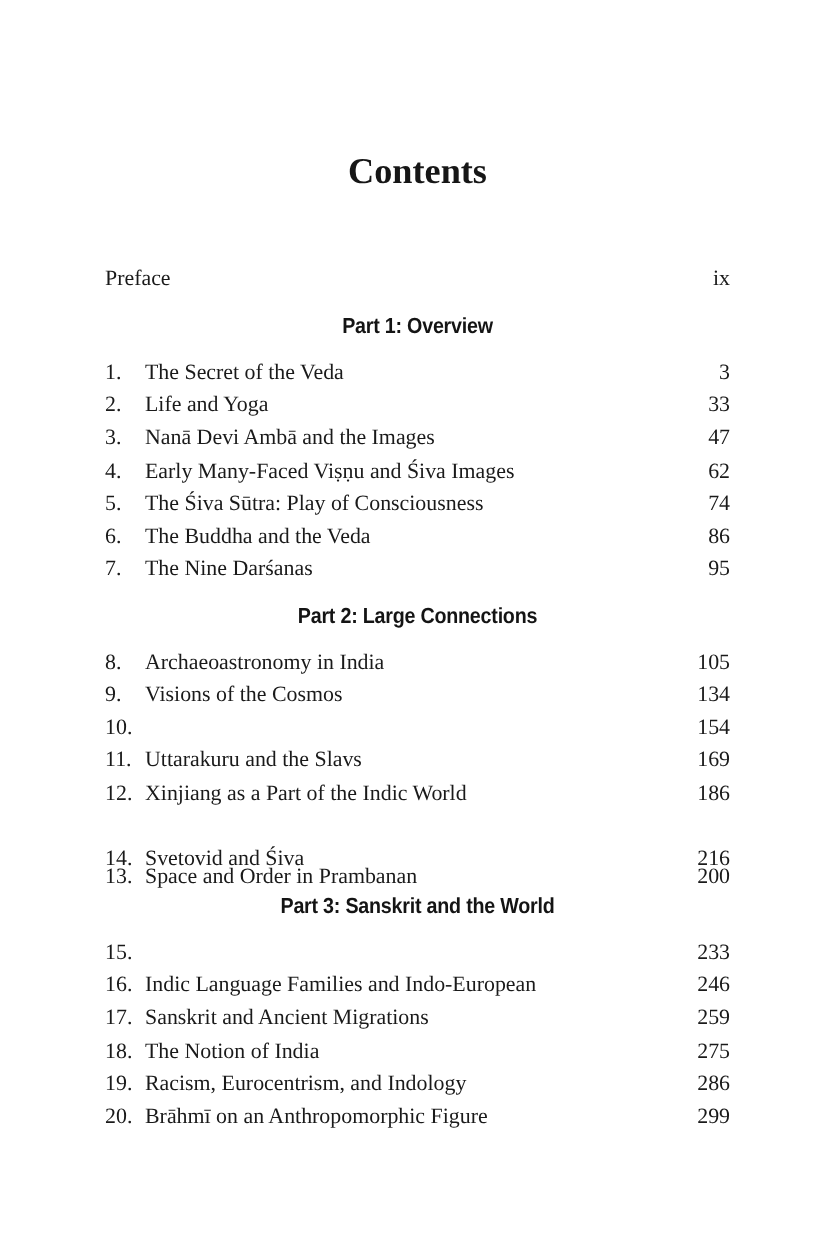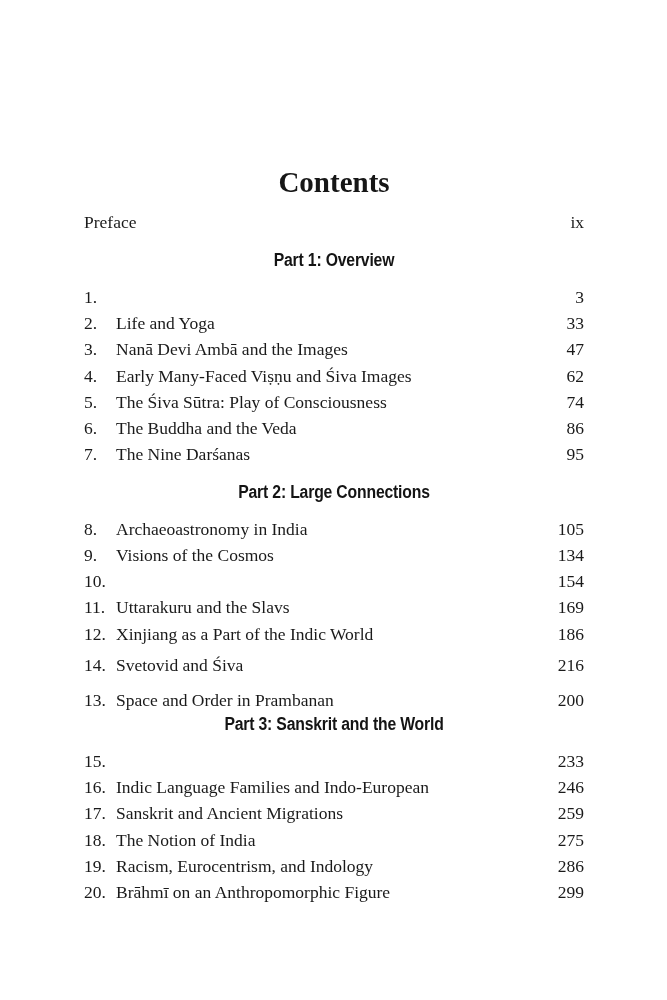--- a/index.html
+++ b/index.html
@@ -25,21 +25,20 @@
     position: absolute;
     left: 0;
     width: 500px;
     top: 119px;
     text-align: center;
     font-family: "Liberation Serif", "DejaVu Serif", serif;
     font-weight: bold;
     font-size: 29px;
     line-height: 36px;
     color: #161616;
-    margin-top: 45px;
   }
   .row {
     position: absolute;
     left: 0;
     width: 500px;
     height: 26px;
     font-size: 17.5px;
     line-height: 26px;
     white-space: nowrap;
   }
@@ -84,20 +83,21 @@
 
   <div class="row" style="top:209px;">
     <span class="label nonum">Preface</span>
     <span class="page-no">ix</span>
   </div>
 
   <div class="part" style="top:248px;">Part 1: Overview</div>
 
   <div class="row" style="top:284px;">
     <span class="num">1.</span>
+    <span class="label">The Secret of the Veda</span>
     <span class="page-no">3</span>
   </div>
   <div class="row" style="top:310px;">
     <span class="num">2.</span>
     <span class="label">Life and Yoga</span>
     <span class="page-no">33</span>
   </div>
   <div class="row" style="top:336px;">
     <span class="num">3.</span>
     <span class="label">Nanā Devi Ambā and the Images</span>
@@ -148,21 +148,21 @@
   <div class="row" style="top:621px;">
     <span class="num">12.</span>
     <span class="label">Xinjiang as a Part of the Indic World</span>
     <span class="page-no">186</span>
   </div>
   <div class="row" style="top:647px;margin-top:40px;">
     <span class="num">13.</span>
     <span class="label">Space and Order in Prambanan</span>
     <span class="page-no">200</span>
   </div>
-  <div class="row" style="top:652px;">
+  <div class="row" style="top:673px;">
     <span class="num">14.</span>
     <span class="label">Svetovid and Śiva</span>
     <span class="page-no">216</span>
   </div>
 
   <div class="part" style="top:712px;">Part 3: Sanskrit and the World</div>
 
   <div class="row" style="top:748px;">
     <span class="num">15.</span>
     <span class="page-no">233</span>

